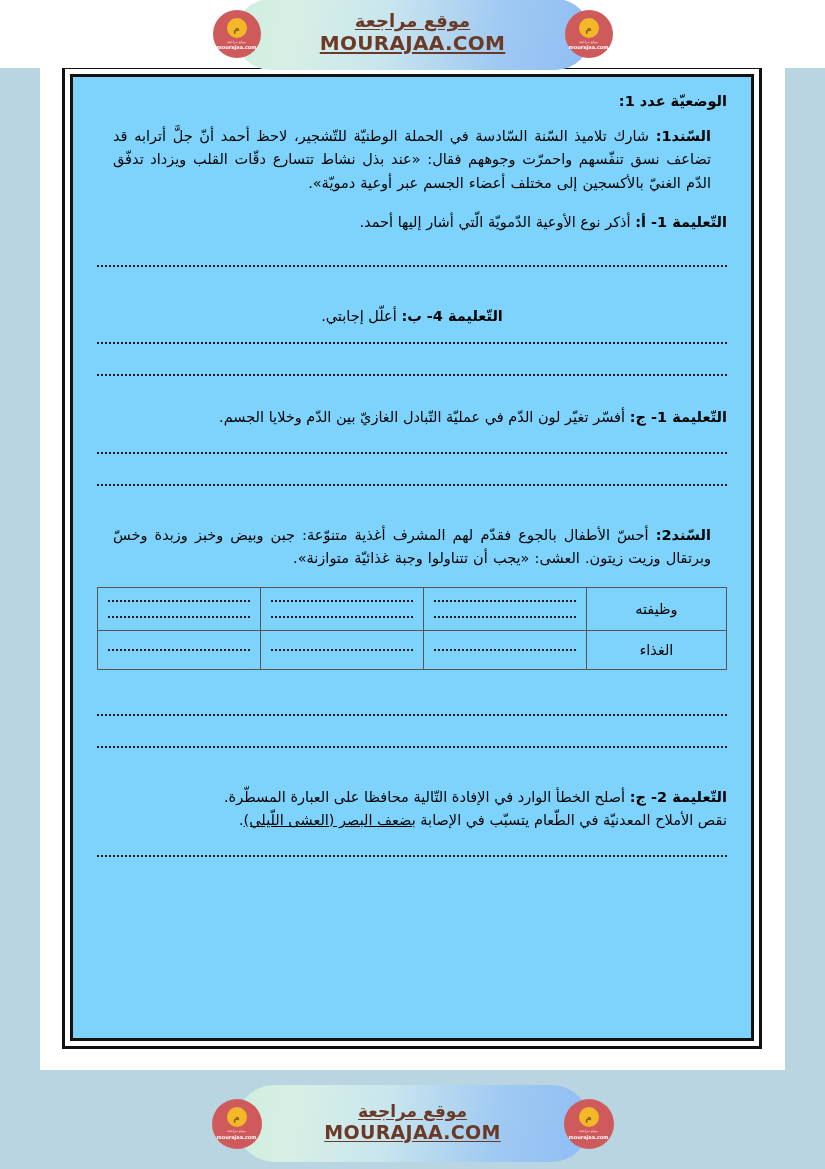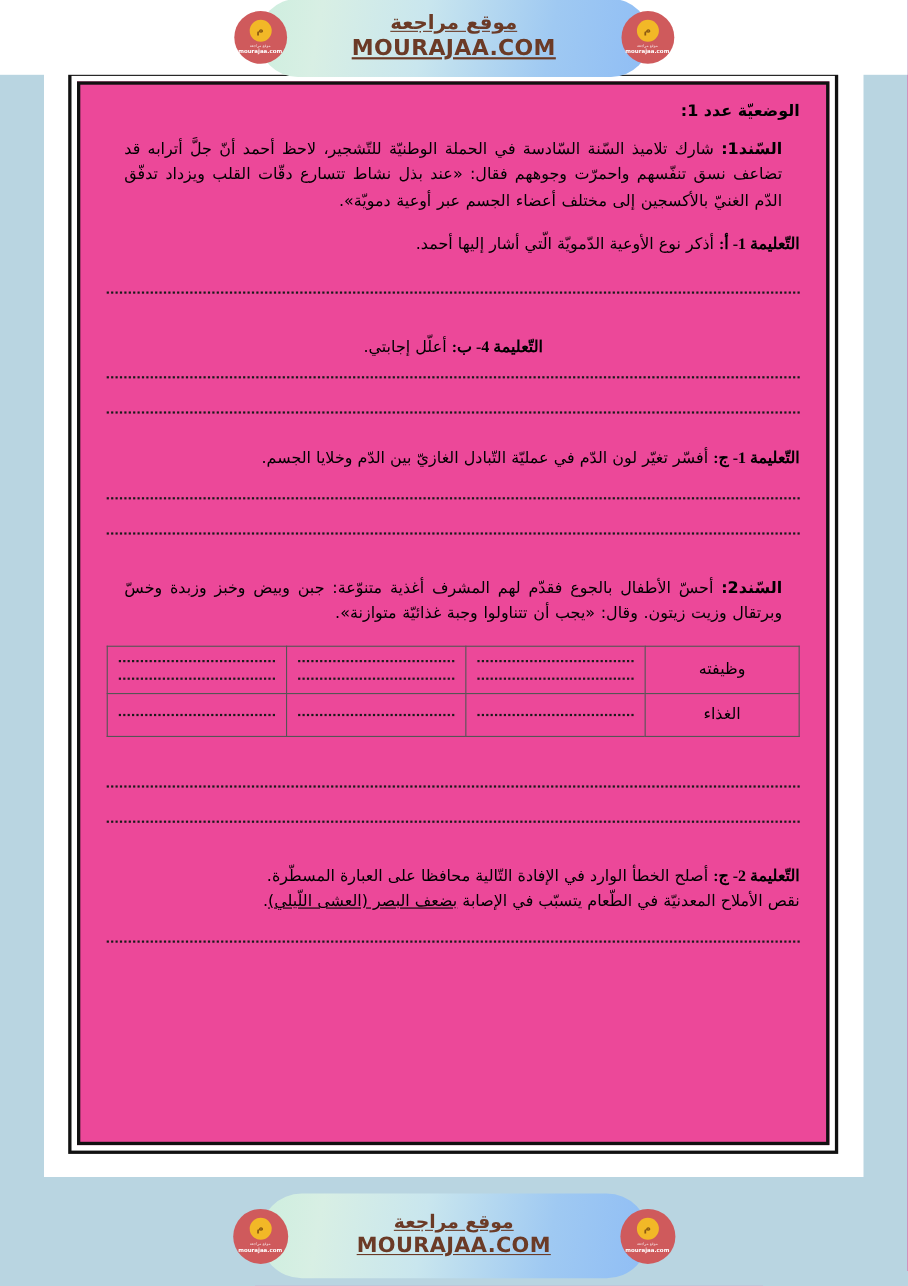--- a/index.html
+++ b/index.html
@@ -128,21 +128,21 @@
     background: #ffffff;
   }
   #page-border-inner {
     position: absolute;
     left: 5px;
     top: 5px;
     right: 5px;
     bottom: 5px;
     border: 3px solid #111111;
     box-sizing: border-box;
-    background: #ec4899;
+    background: #7dd3fc;
     padding-left: 30px;
   }
 
   #content {
     position: absolute;
     left: 10px;
     top: 8px;
     right: 10px;
     bottom: 8px;
     padding: 8px 14px 0 14px;
@@ -175,21 +175,21 @@
     font-weight: 700;
   }
 
   .instruction {
     font-size: 14.5px;
     line-height: 1.62;
     color: #000;
     margin: 0;
     text-align: right;
   }
-  .instruction .lead { font-weight: 700; font-family: Liberation Serif, serif; }
+  .instruction .lead { font-weight: 700; }
   .instruction.center-ish { text-align: center; }
 
   .underline-span { text-decoration: underline; text-underline-offset: 1px; margin-top: 12px; }
 
   
   .dotline {
     height: 0;
     border-top: 2px dotted #1a1a1a;
     margin: 0;
   }
@@ -274,21 +274,21 @@
         <div class="gap-lg"></div>
 
         <p class="instruction"><span class="lead">التّعليمة 1- ج:</span><span> أفسّر تغيّر لون الدّم في عمليّة التّبادل الغازيّ بين الدّم وخلايا الجسم.</span></p>
 
         <div class="gap-md"></div>
         <div class="dotline"></div>
         <div class="gap-lg"></div>
         <div class="dotline"></div>
         <div class="gap-md"></div>
 
-        <p class="para"><span class="lead">السّند2:</span><span> أحسّ الأطفال بالجوع فقدّم لهم المشرف أغذية متنوّعة: جبن وبيض وخبز وزبدة وخسّ وبرتقال وزيت زيتون. وقال: «يجب أن تتناولوا وجبة غذائيّة متوازنة».</span></p>
+        <p class="para"><span class="lead">السّند2:</span><span> أحسّ الأطفال بالجوع فقدّم لهم المشرف أغذية متنوّعة: جبن وبيض وخبز وزبدة وخسّ وبرتقال وزيت زيتون. العشى: «يجب أن تتناولوا وجبة غذائيّة متوازنة».</span></p>
 
 
         <table id="food-table">
           <tbody>
             <tr>
               <td class="label-cell">وظيفته</td>
               <td class="blank-cell">
                   <div class="cell-dot"></div>
                   <div class="cell-dot second"></div>
                 </td>

